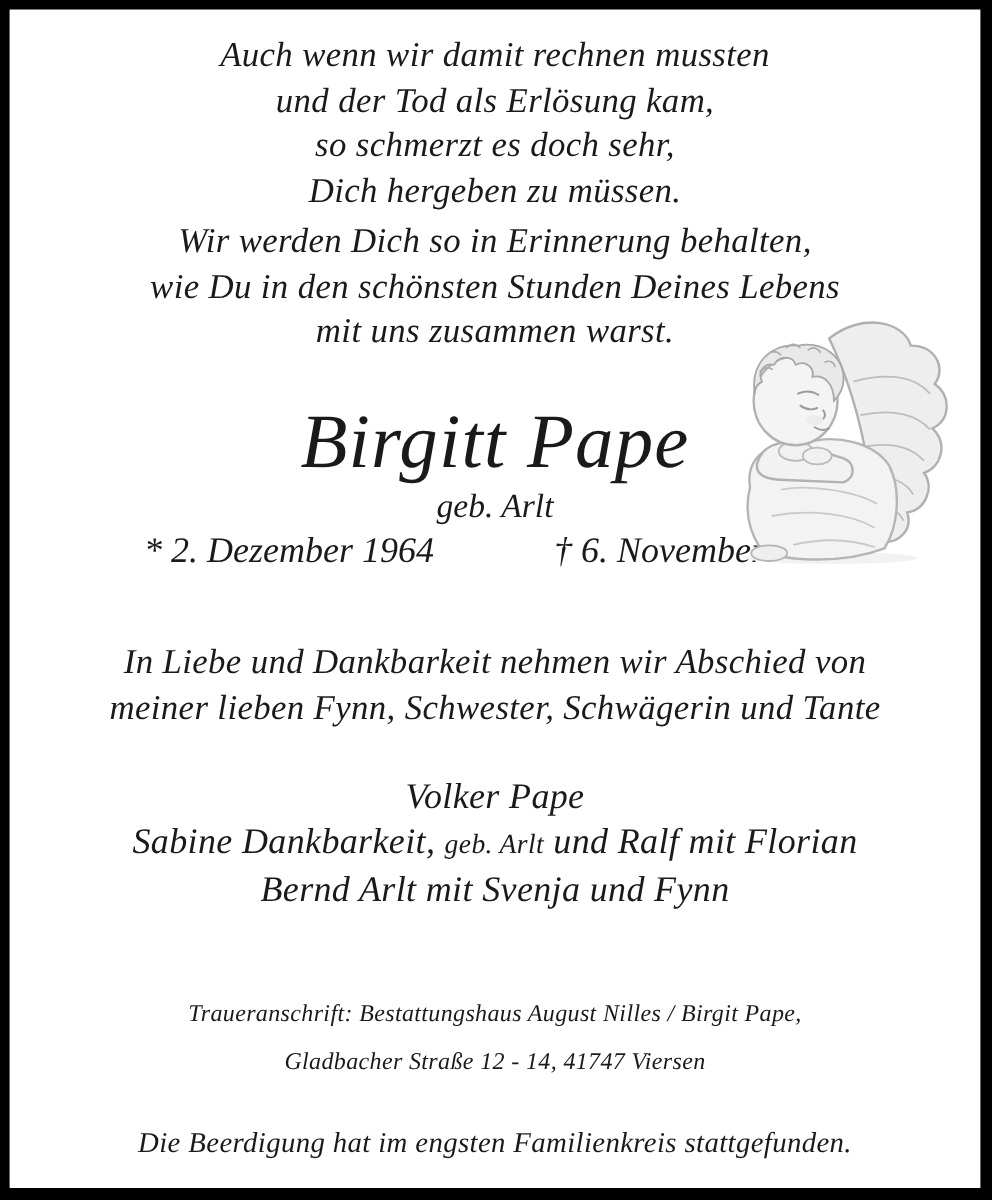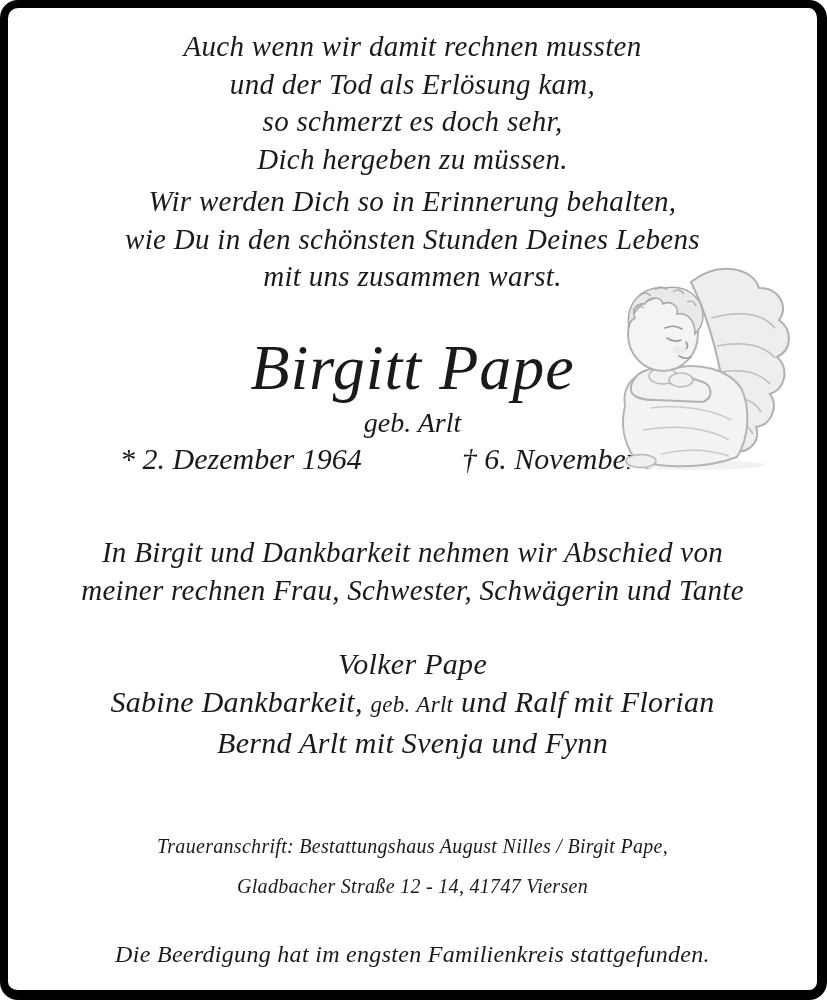--- a/index.html
+++ b/index.html
@@ -8,21 +8,20 @@
     width:827px;height:1000px;
     box-sizing:border-box;
     background:#ffffff;
     border-style:solid;border-color:#000000;
     border-width:8px 10px 10px 8px;
     overflow:hidden;
     font-family:"Liberation Serif","DejaVu Serif",serif;
     font-style:italic;
     color:#1a1a1a;
     text-align:center;
-    border-radius:18px;
   }
   .poem{margin-top:20px;font-size:29px;line-height:37.5px;letter-spacing:.3px;}
   .stanza2{margin-top:5px;}
   .deceased-name{margin-top:40px;font-size:64px;line-height:64px;letter-spacing:1px;}
   .maiden-name{margin-top:6px;font-size:28px;line-height:33px;}
   .dates{display:flex;justify-content:center;gap:100px;margin-top:2px;font-size:30px;line-height:36px;}
   .farewell{margin-top:56px;font-size:29px;line-height:38px;letter-spacing:.3px;}
   .mourners{margin-top:36px;font-size:30px;line-height:38px;letter-spacing:.3px;}
   .mourners .small-inline{font-size:23px;}
   .address{margin-top:64px;font-size:20px;line-height:40px;letter-spacing:.3px;}
@@ -48,22 +47,22 @@
 
   <div class="deceased-name">Birgitt Pape</div>
   <div class="maiden-name">geb. Arlt</div>
 
   <div class="dates">
     <span>* 2. Dezember 1964</span>
     <span>† 6. November 2025</span>
   </div>
 
   <div class="farewell">
-    <div>In Birgit und Dankbarkeit nehmen wir Abschied von</div>
-    <div>meiner rechnen Frau, Schwester, Schwägerin und Tante</div>
+    <div>In Liebe und Dankbarkeit nehmen wir Abschied von</div>
+    <div>meiner lieben Fynn, Schwester, Schwägerin und Tante</div>
   </div>
 
   <div class="mourners">
     <div>Volker Pape</div>
     <div>
       <span>Sabine Dankbarkeit,</span>
       <span class="small-inline">geb. Arlt</span>
       <span>und Ralf mit Florian</span>
     </div>
     <div>Bernd Arlt mit Svenja und Fynn</div>

